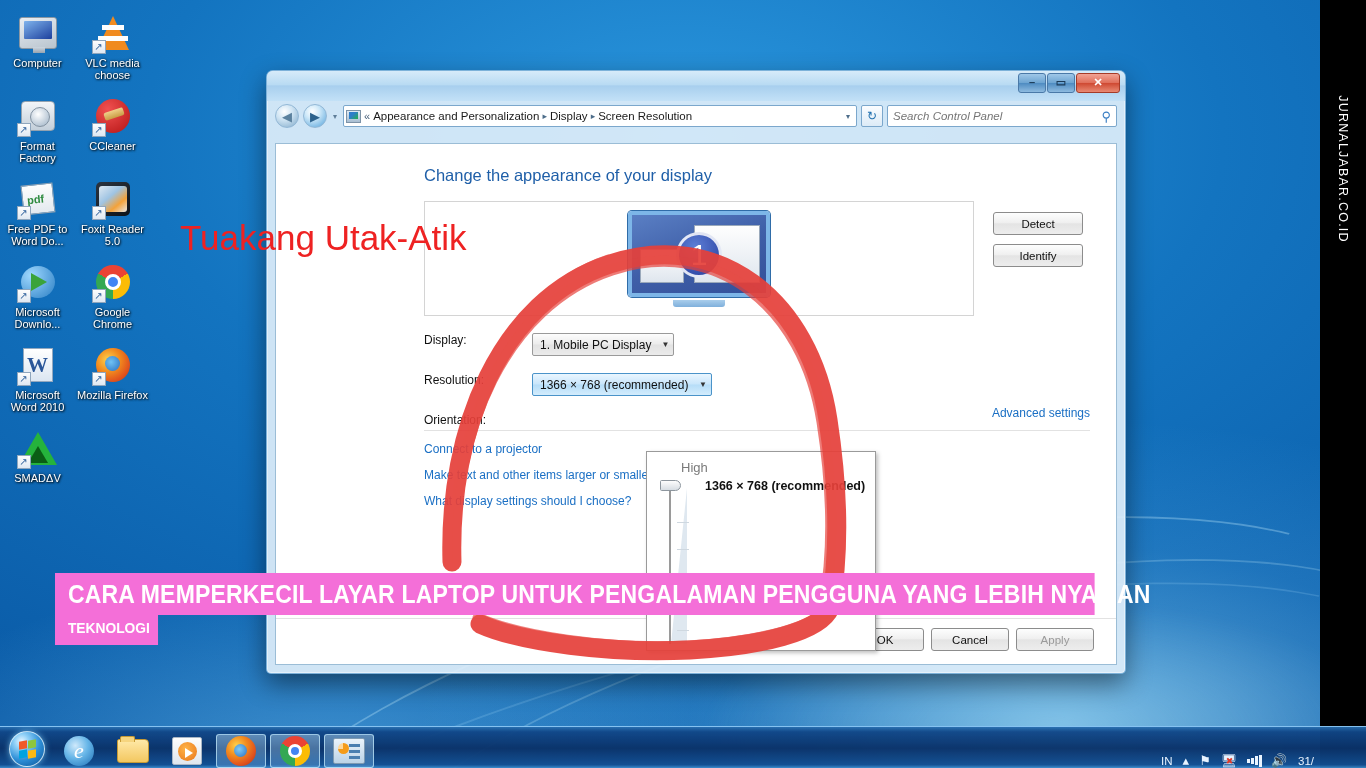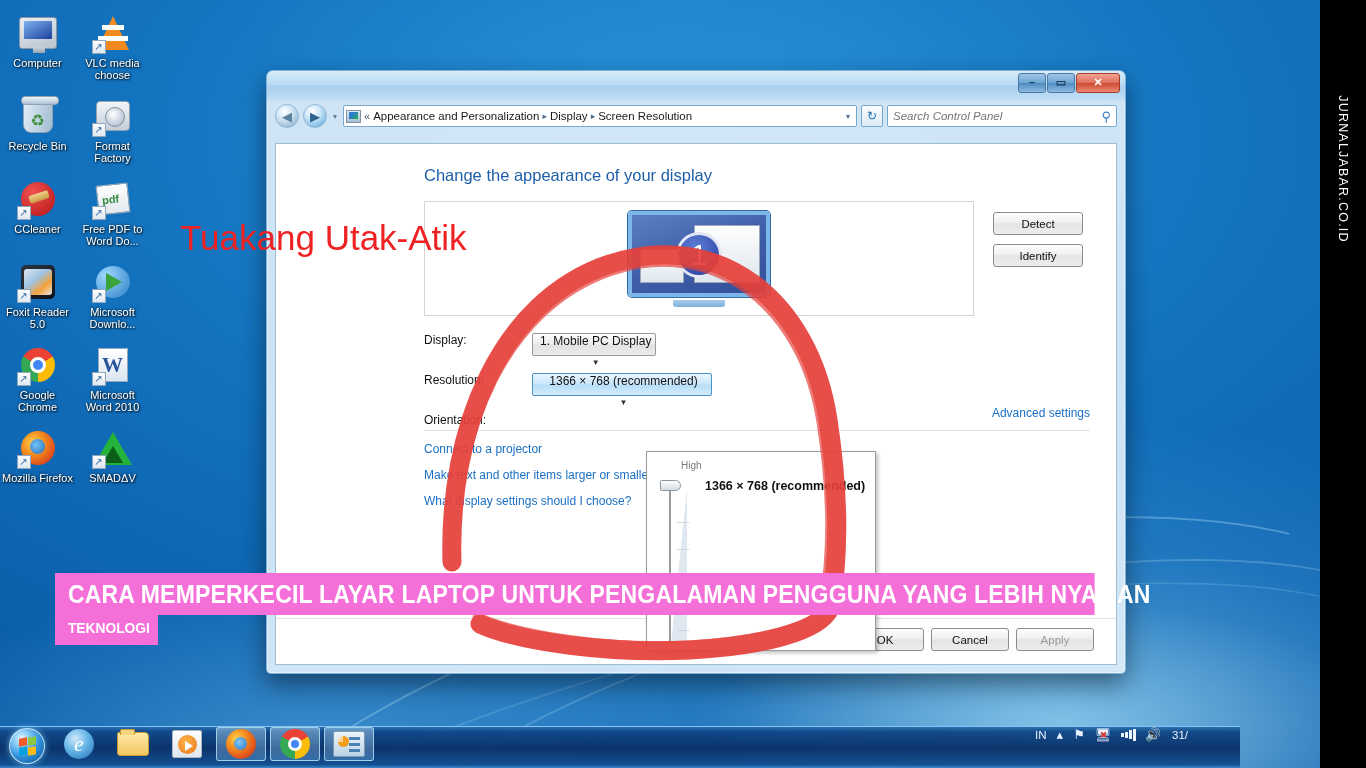--- a/index.html
+++ b/index.html
@@ -219,36 +219,36 @@
     border:1px solid #8c8c8c; border-radius:3px;
     font-size: 11.5px; color:#111; cursor:pointer; font-family:"Liberation Sans", sans-serif;
   }
 
   .field-row { display:flex; align-items:flex-start; margin-top: 17px; font-size:12px; color:#111; }
   .field-label { width: 108px; flex:none; }
   .combo {
     height: 23px; border:1px solid #9a9a9a; border-radius:2px;
     background: linear-gradient(180deg,#fdfdfd 0%, #ececec 48%, #e2e2e2 52%, #ebebeb 100%);
     display:flex; align-items:center; padding: 0 4px 0 7px; gap: 10px;
-    font-size: 12px; color:#111; cursor:pointer;flex-direction:column;
+    font-size: 12px; color:#111; cursor:pointer;
   }
   .combo .caret { font-size: 8px; color:#333; }
   .combo.active {
     background: linear-gradient(180deg,#eaf6ff 0%, #c9e6fb 48%, #b6ddf8 52%, #d3ecfd 100%);
     border-color:#4a93c9;
   }
 
   
   #res-popup {
     position:absolute; left: 370px; top: 307px; width: 230px; height: 200px;
     background:#fff; border:1px solid #9a9a9a;
     box-shadow: 2px 2px 4px rgba(0,0,0,0.25);
     z-index: 30;
   }
-  #res-popup .hdr { font-size:10px; color:#7a7a7a; padding: 8px 0 2px 34px; }
+  #res-popup .hdr { font-size:13px; color:#7a7a7a; padding: 8px 0 2px 34px; }
   #slider-track {
     position:absolute; left: 22px; top: 32px; width: 2px; height: 160px; background:#9a9a9a;
   }
   #slider-wedge {
     position:absolute; left: 24px; top: 36px; width: 0; height:0;
     border-left: 0 solid transparent;
     border-top: 156px solid transparent;
     border-right: 16px solid #dfe8f0;
   }
   .tick { position:absolute; left: 30px; width: 12px; height: 1px; background:#cfd8e0; }
@@ -312,24 +312,24 @@
     position:absolute; right:0; top:0; width: 46px; height: 768px; background:#000; z-index: 80;
   }
   #watermark-wrap { position:absolute; top: 62px; left:0; width:46px; height: 220px; }
   #watermark-wrap span {
     position:absolute; top: 100px; left: -87px; width: 220px; text-align:center;
     transform: rotate(90deg); color:#fff; font-size:12.5px; letter-spacing:1.2px;
   }
 
   
   #taskbar {
-    position:absolute; left:0; bottom:0; width: 1240px; height: 42px; z-index: 90;
+    position:absolute; left:0; bottom:0; width: 1366px; height: 42px; z-index: 90;
     background: linear-gradient(180deg, rgba(40,110,175,0.95) 0%, rgba(16,70,135,0.96) 12%, rgba(10,50,105,0.97) 52%, rgba(18,78,145,0.96) 92%, rgba(60,140,205,0.95) 100%);
     border-top: 1px solid rgba(160,215,255,0.75);
-    display:flex; align-items:flex-start;
+    display:flex; align-items:flex-end;
   }
   #start-orb {
     width: 46px; height: 38px; margin-left: 4px; position:relative; cursor:pointer;
     display:flex; align-items:center; justify-content:center;
   }
   #start-orb .orb {
     width:36px; height:36px; border-radius:50%;
     background: radial-gradient(circle at 34% 28%, #eaf6ff 0%, #8fd0f7 22%, #2e8fd8 55%, #0b4f91 100%);
     border: 1px solid rgba(230,248,255,0.8);
     box-shadow: 0 0 6px rgba(120,210,255,0.7);
@@ -397,26 +397,20 @@
   </div>
   <div class="desk-icon">
     <span class="glyph">
         <span class="ic-cone"></span>
         <span class="shortcut-arrow">↗</span>
       </span>
     <span class="label">VLC media choose</span>
   </div>
   <div class="desk-icon">
     <span class="glyph">
-        <span class="ic-bin"></span>
-      </span>
-    <span class="label">Recycle Bin</span>
-  </div>
-  <div class="desk-icon">
-    <span class="glyph">
         <span class="ic-ffactory"></span>
         <span class="shortcut-arrow">↗</span>
       </span>
     <span class="label">Format Factory</span>
   </div>
   <div class="desk-icon">
     <span class="glyph">
         <span class="ic-ccleaner"></span>
         <span class="shortcut-arrow">↗</span>
       </span>

